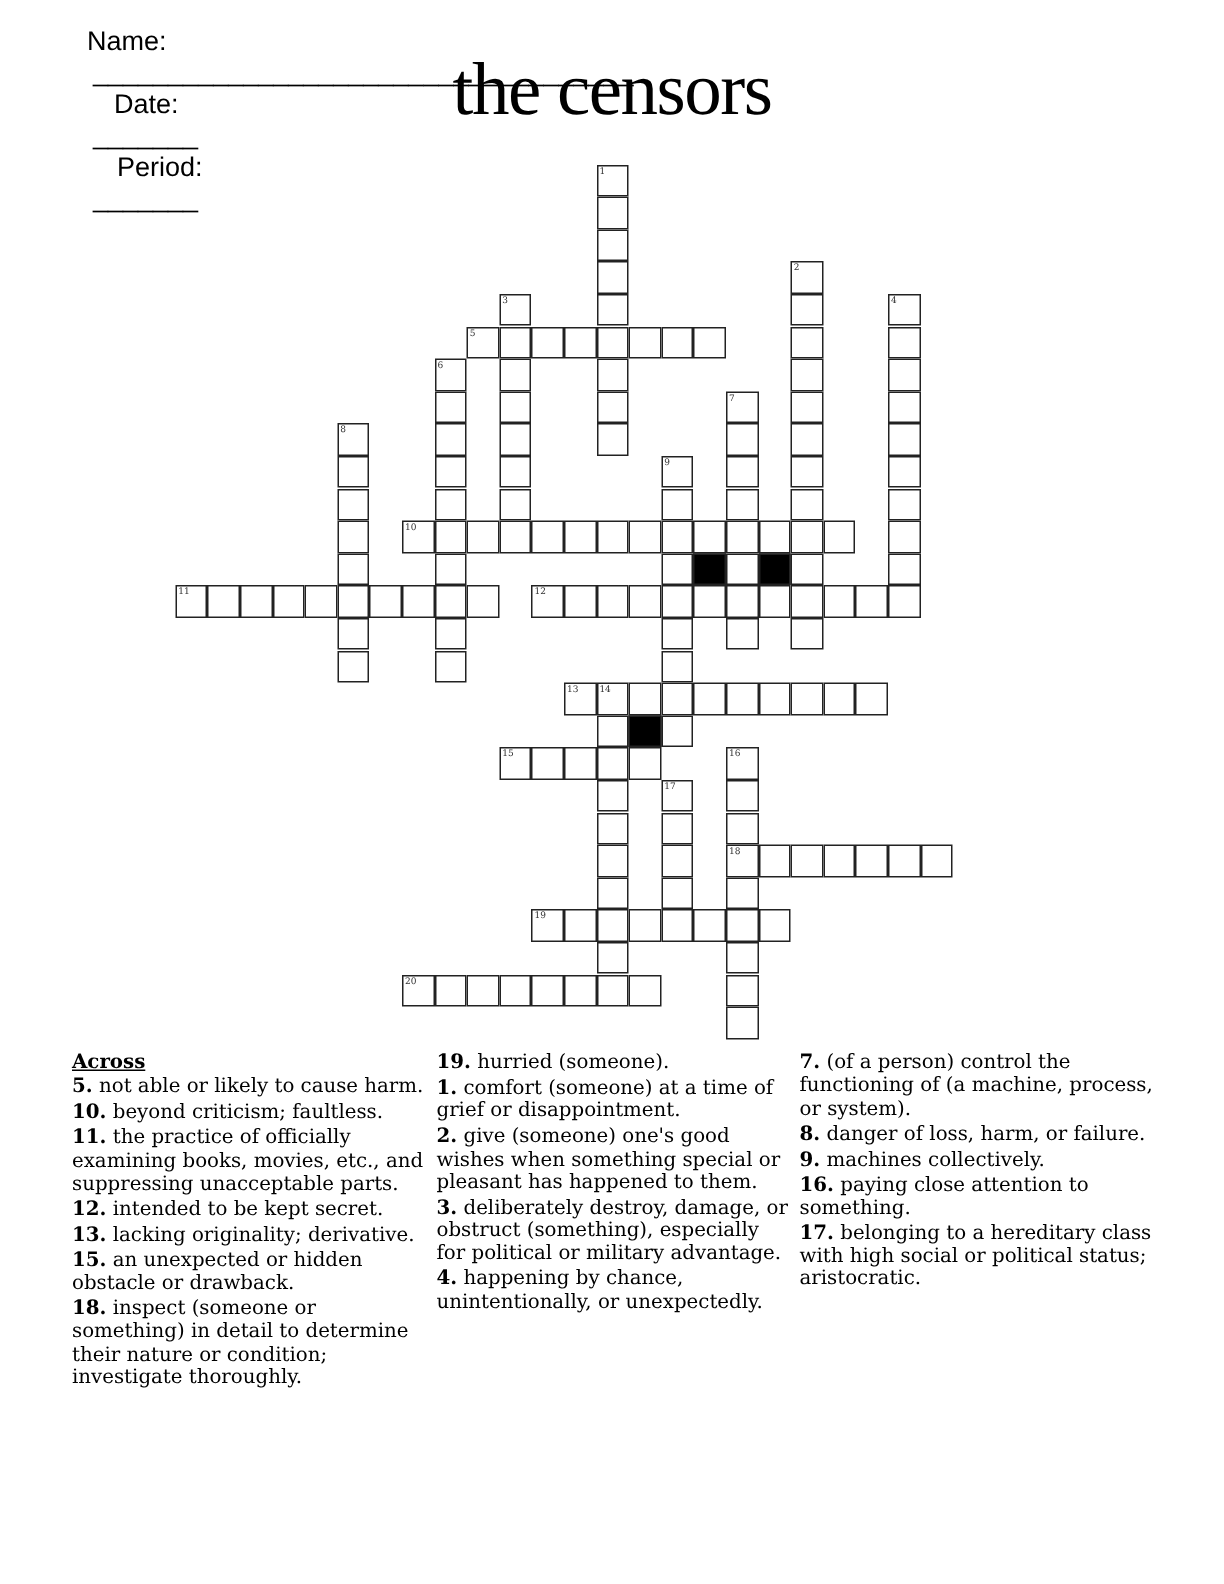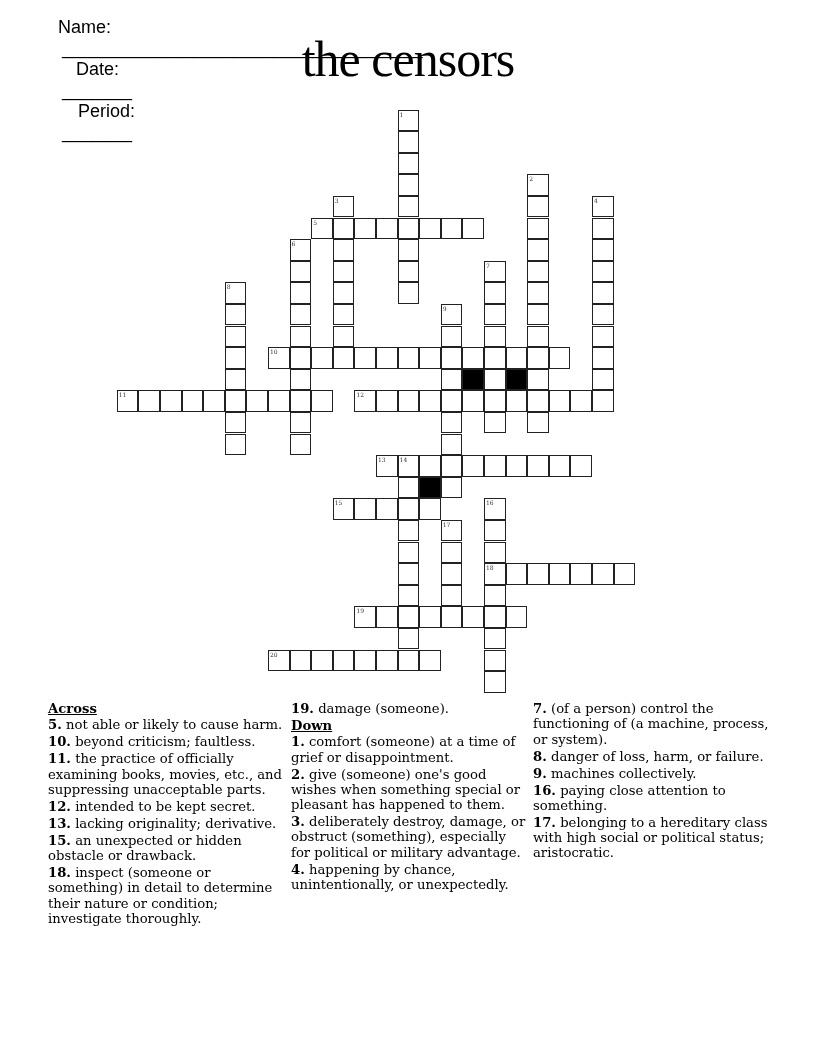--- a/index.html
+++ b/index.html
@@ -243,22 +243,21 @@
   <div class="clue"><b>5.</b> <span>not able or likely to cause harm.</span></div>
   <div class="clue"><b>10.</b> <span>beyond criticism; faultless.</span></div>
   <div class="clue"><b>11.</b> <span>the practice of officially examining books, movies, etc., and suppressing unacceptable parts.</span></div>
   <div class="clue"><b>12.</b> <span>intended to be kept secret.</span></div>
   <div class="clue"><b>13.</b> <span>lacking originality; derivative.</span></div>
   <div class="clue"><b>15.</b> <span>an unexpected or hidden obstacle or drawback.</span></div>
   <div class="clue"><b>18.</b> <span>inspect (someone or something) in detail to determine their nature or condition; investigate thoroughly.</span></div>
 </div>
 
 <div class="clues col2">
-  <div class="clue"><b>19.</b> <span>damage (someone).</span></div>
-  <div class="hd">Down</div>
+  <div class="clue"><b>19.</b> <span>hurried (someone).</span></div>
   <div class="clue"><b>1.</b> <span>comfort (someone) at a time of grief or disappointment.</span></div>
   <div class="clue"><b>2.</b> <span>give (someone) one's good wishes when something special or pleasant has happened to them.</span></div>
   <div class="clue"><b>3.</b> <span>deliberately destroy, damage, or obstruct (something), especially for political or military advantage.</span></div>
   <div class="clue"><b>4.</b> <span>happening by chance, unintentionally, or unexpectedly.</span></div>
 </div>
 
 <div class="clues col3">
   <div class="clue"><b>7.</b> <span>(of a person) control the functioning of (a machine, process, or system).</span></div>
   <div class="clue"><b>8.</b> <span>danger of loss, harm, or failure.</span></div>
   <div class="clue"><b>9.</b> <span>machines collectively.</span></div>

